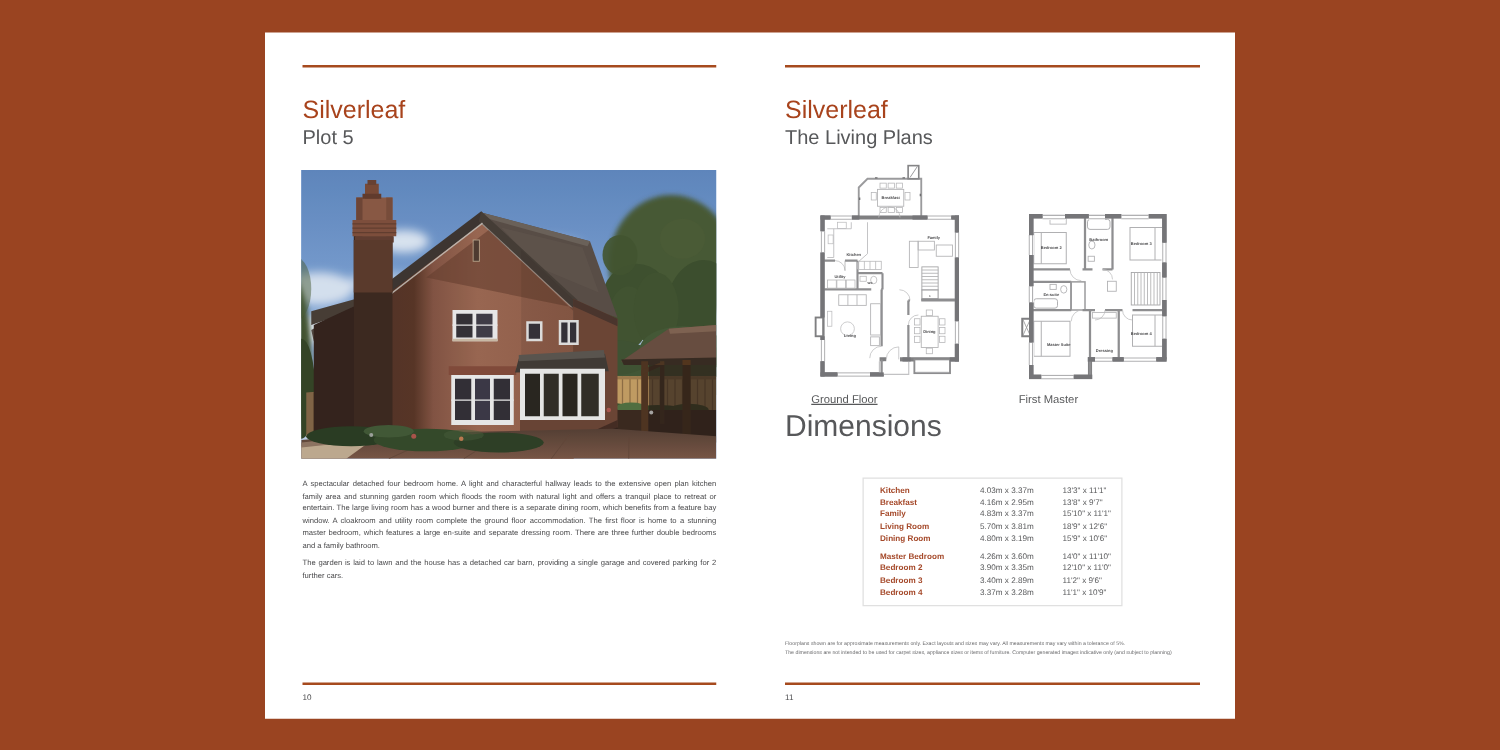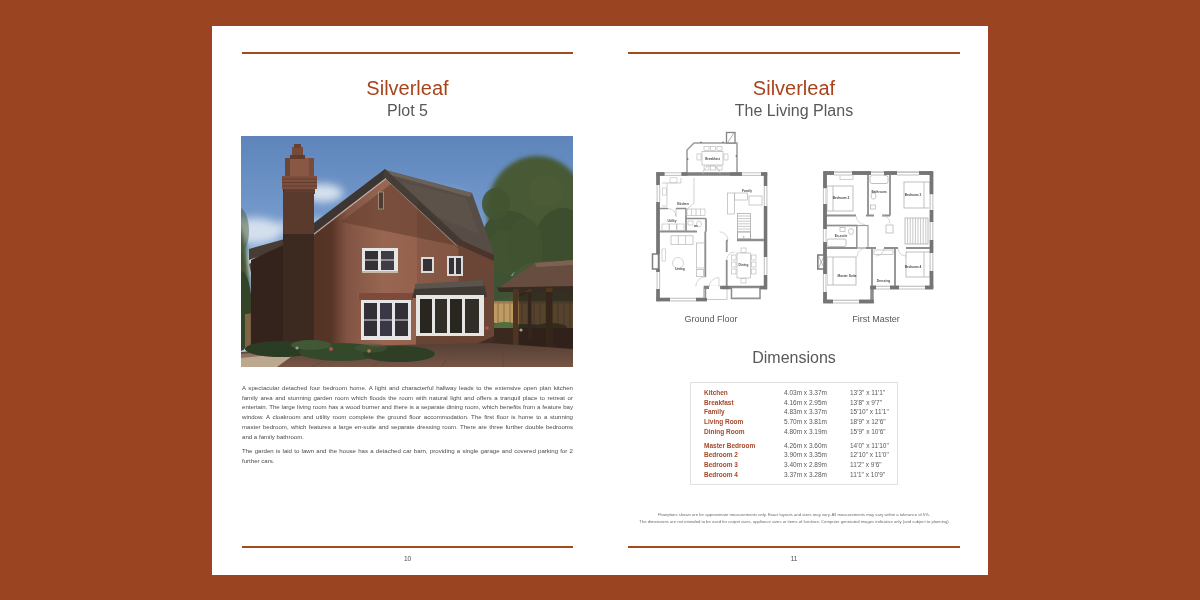--- a/index.html
+++ b/index.html
@@ -1,19 +1,19 @@
 <!DOCTYPE html>
 <html><head>
 <meta charset="utf-8">
 <style>
   html,body{margin:0;padding:0;}
   body{width:1200px;height:600px;background:#9a4421;font-family:"Liberation Sans",sans-serif;position:relative;overflow:hidden;}
   .abs{position:absolute;}
   .rule{position:absolute;height:2px;background:#a64a1e;}
-  .ctr{text-align:center;}
+  .ctr{}
 </style>
 </head>
 <body>
 
 <div class="abs" style="left:212px;top:26px;width:776px;height:549px;background:#ffffff;"></div>
 
 <div class="rule" style="left:242px;top:52px;width:331px;"></div>
 
 <div class="abs ctr" style="left:242px;top:77px;width:331px;font-size:20px;color:#a8431c;">Silverleaf</div>
 
@@ -486,21 +486,21 @@
 
 <text x="743.5" y="266" font-family="Liberation Sans, sans-serif" font-size="3.2" fill="#4a4a4c" font-weight="bold" text-anchor="middle" stroke="none">Dining</text>
 
 <text x="744" y="237.8" font-family="Liberation Sans, sans-serif" font-size="3" fill="#4a4a4c" text-anchor="middle" stroke="none">c</text>
 </g>
 </svg>
 
 
 </div>
 
-<div class="abs ctr" style="left:649px;top:314px;width:124px;font-size:9px;color:#57585a;">Ground Floor</div>
+<div class="abs ctr" style="left:649px;top:314px;width:124px;font-size:9px;color:#57585a;text-decoration:underline;">Ground Floor</div>
 
 <div class="abs" style="left:815px;top:163px;width:122px;height:142px;">
 <svg width="122" height="142" viewBox="815 163 122 142" xmlns="http://www.w3.org/2000/svg">
 <g fill="none" stroke-linecap="butt">
 
 <polygon points="825,173 931.5,173 931.5,287.5 872,287.5 872,301.5 825,301.5" fill="#ffffff" stroke="#7f7f81" stroke-width="3.3"></polygon>
 
 <rect x="817.8" y="255" width="7" height="14" fill="#ffffff" stroke="#7f7f81" stroke-width="1.6"></rect>
 <line x1="818.5" y1="256" x2="824" y2="268" stroke="#9b9b9d" stroke-width="0.7"></line>
 <line x1="824" y1="256" x2="818.5" y2="268" stroke="#9b9b9d" stroke-width="0.7"></line>
@@ -694,21 +694,21 @@
 
 <text x="913" y="268" font-family="Liberation Sans, sans-serif" font-size="3.2" fill="#4a4a4c" font-weight="bold" text-anchor="middle" stroke="none">Bedroom 4</text>
 </g>
 </svg>
 
 
 </div>
 
 <div class="abs ctr" style="left:815px;top:314px;width:122px;font-size:9px;color:#57585a;">First Master</div>
 
-<div class="abs ctr" style="left:628px;top:349px;width:332px;font-size:16px;color:#57585a;">Dimensions</div>
+<div class="abs ctr" style="left:628px;top:328px;width:332px;font-size:24px;color:#57585a;">Dimensions</div>
 
 <div class="abs" style="left:690px;top:382px;width:206px;height:101px;border:1px solid #e0e0e0;background:#fff;font-size:6.5px;">
 <table style="border-collapse:collapse;width:100%;margin-top:5px;">
 
 <tbody>
         <tr>
           <td style="padding:0 0 0 13px;height:9.6px;color:#a5492a;font-weight:bold;width:80px;">Kitchen</td>
           <td style="padding:0;color:#58595b;width:66px;">4.03m x 3.37m</td>
           <td style="padding:0;color:#58595b;">13'3" x 11'1"</td>
         </tr>

